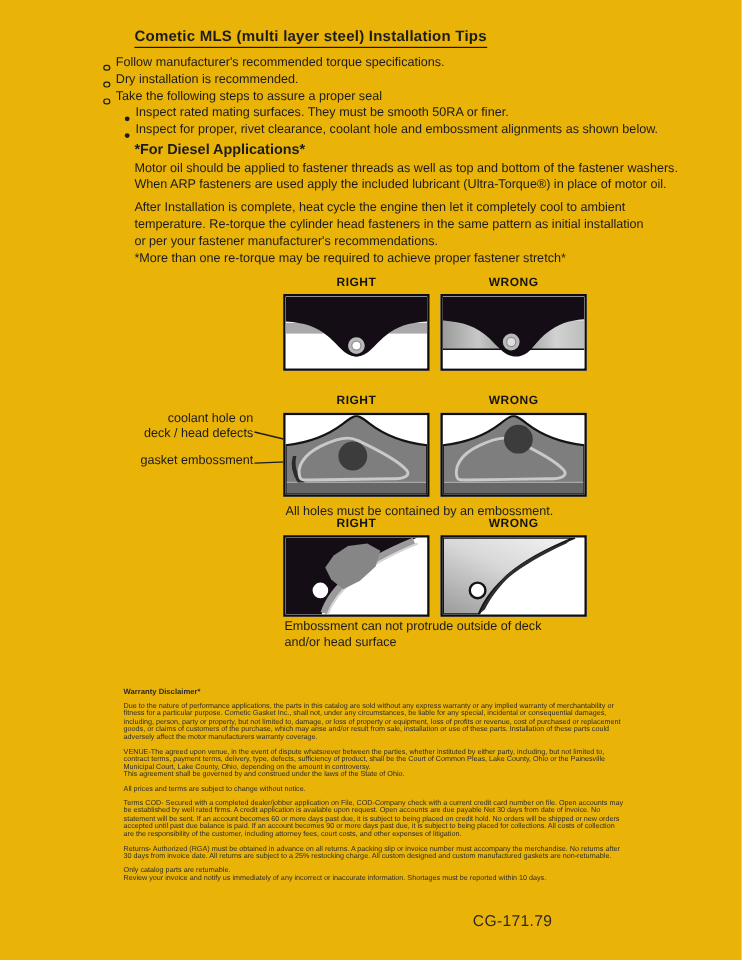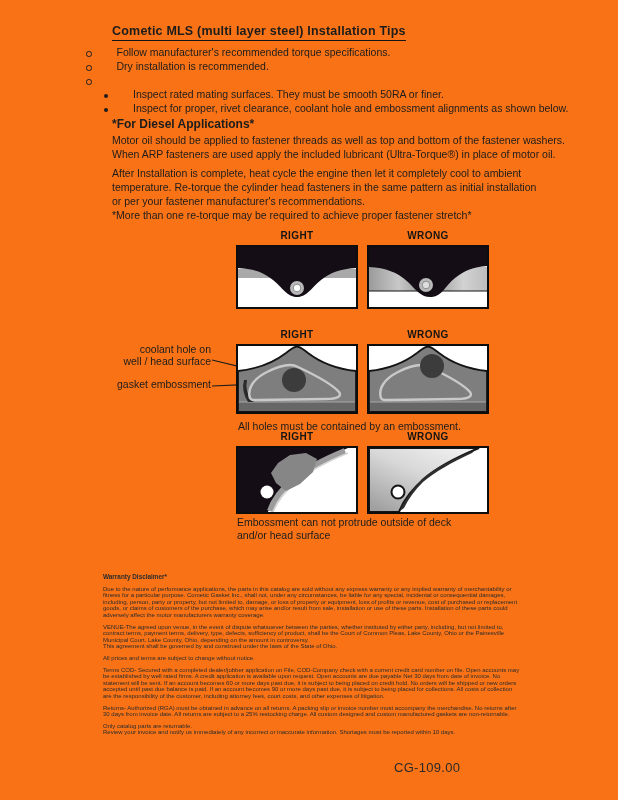--- a/index.html
+++ b/index.html
@@ -1,27 +1,27 @@
 <!DOCTYPE html>
 <html><head>
 <meta charset="utf-8">
 <style>
   html,body { margin:0; padding:0; background:#e8e8e8; }
   .page {
     position:relative; width:618px; height:800px; margin:0 auto;
-    background:#f97316; overflow:hidden;
+    background:#eab308; overflow:hidden;
     font-family:"Liberation Sans", sans-serif; color:#1c1c1c;
   }
   .abs { position:absolute; }
   .title {
     font-size:12.5px; font-weight:700; letter-spacing:0.2px;
     border-bottom:1.5px solid #141414; padding-bottom:2px; display:inline-block;
   }
   .bullets { font-size:10.5px; line-height:14px; }
-  .b-row { display:flex; align-items:center; height:14px;gap:20px; }
+  .b-row { display:flex; align-items:flex-end; height:14px; }
   .marker-o {
     flex:0 0 auto; width:3.5px; height:3.5px; border:1px solid #1c1c1c;
     border-radius:50%; margin:4px 5px 0 0;
   }
   .marker-dot {
     flex:0 0 auto; width:4px; height:4px; background:#1c1c1c;
     border-radius:50%; margin:4.5px 5px 0 18px;
   }
   .h2 { font-size:12px; font-weight:700; }
   .body-lines { font-size:10.5px; line-height:14px; white-space:pre-line; }
@@ -51,20 +51,21 @@
     <div class="b-row">
       <span class="marker-o"></span>
       <span>Follow manufacturer's recommended torque specifications.</span>
     </div>
     <div class="b-row">
       <span class="marker-o"></span>
       <span>Dry installation is recommended.</span>
     </div>
     <div class="b-row">
       <span class="marker-o"></span>
+      <span>Take the following steps to assure a proper seal</span>
     </div>
     <div class="b-row">
       <span class="marker-dot"></span>
       <span>Inspect rated mating surfaces.  They must be smooth 50RA or finer.</span>
     </div>
     <div class="b-row">
       <span class="marker-dot"></span>
       <span>Inspect for proper, rivet clearance, coolant hole and embossment alignments as shown below.</span>
     </div>
   </div>
@@ -109,21 +110,21 @@
       <circle cx="57" cy="38" r="8" fill="#b9b9b9" stroke="#150d15" stroke-width="2"></circle>
       <circle cx="57" cy="38" r="3.8" fill="#dedede" stroke="#8d8d8d" stroke-width="1"></circle>
     </svg>
   </div>
 
 
   <div class="abs rw-label" style="left:236px; top:329px;">RIGHT</div>
   <div class="abs rw-label" style="left:367px; top:329px;">WRONG</div>
 
   <div class="abs callout" style="left:95px; top:344px; white-space:pre-line;">coolant hole on
-well / head surface</div>
+deck / head defects</div>
   <div class="abs callout" style="left:95px; top:379px;">gasket embossment</div>
 
   <svg class="abs" style="left:211px; top:346px;" width="95" height="50" viewBox="0 0 95 50">
     <line x1="1" y1="14" x2="84" y2="34" stroke="#1c1c1c" stroke-width="1.1"></line>
     <line x1="1" y1="40" x2="49" y2="38" stroke="#1c1c1c" stroke-width="1.1"></line>
   </svg>
 
   <div class="abs panel" style="left:236px; top:344px;">
     <svg width="118" height="66" viewBox="0 0 118 66">
       <rect x="0" y="0" width="118" height="66" fill="#ffffff"></rect>
@@ -198,15 +199,15 @@
 be established by well rated firms.  A credit application is available upon request.  Open accounts are due payable Net 30 days from date of invoice.  No
 statement will be sent.  If an account becomes 60 or more days past due, it is subject to being placed on credit hold.  No orders will be shipped or new orders
 accepted until past due balance is paid.  If an account becomes 90 or more days past due, it is subject to being placed for collections.  All costs of collection
 are the responsibility of the customer, including attorney fees, court costs, and other expenses of litigation.</p>
     <p>Returns- Authorized (RGA) must be obtained in advance on all returns.  A packing slip or invoice number must accompany the merchandise.  No returns after
 30 days from invoice date.  All returns are subject to a 25% restocking charge.  All custom designed and custom manufactured gaskets are non-returnable.</p>
     <p class="tight">Only catalog parts are returnable.
 Review your invoice and notify us immediately of any incorrect or inaccurate information.  Shortages must be reported within 10 days.</p>
   </div>
 
-  <div class="abs page-num" style="left:394px; top:760px;">CG-109.00</div>
+  <div class="abs page-num" style="left:394px; top:760px;">CG-171.79</div>
 
 </div>
 
 </body></html>

